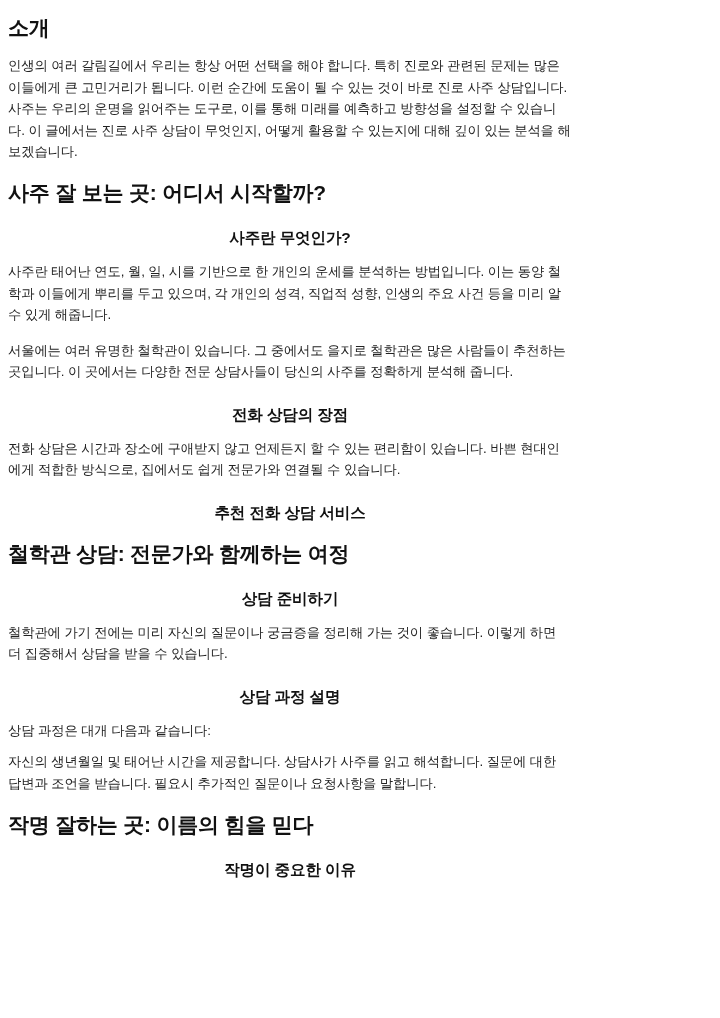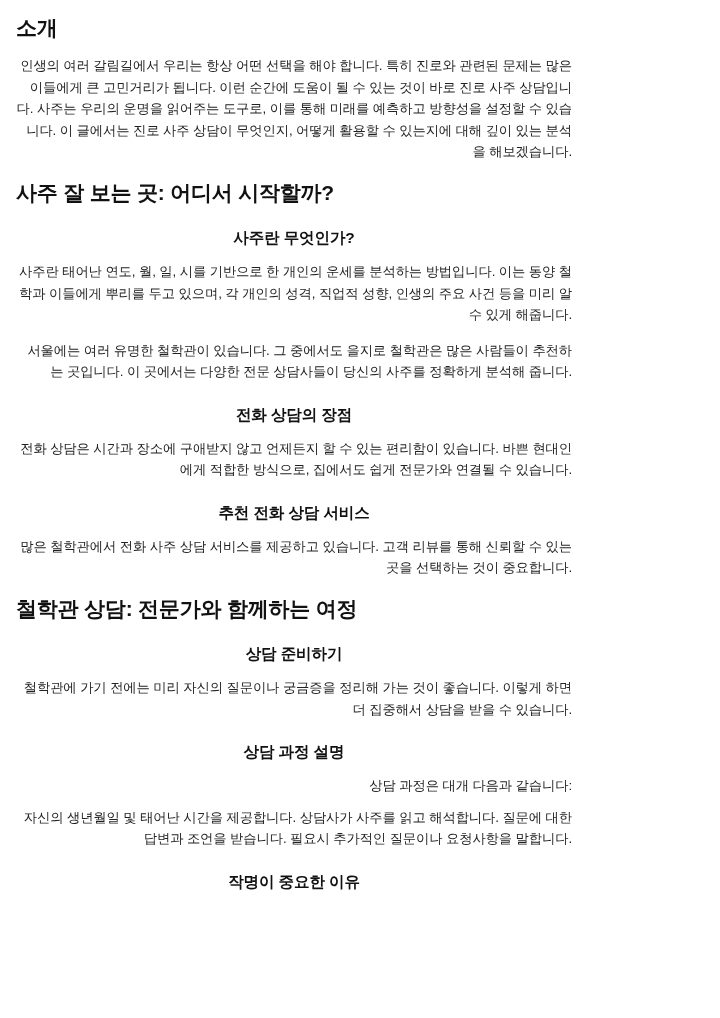--- a/index.html
+++ b/index.html
@@ -10,21 +10,21 @@
   body {
     width: 720px;
     min-height: 1018px;
     font-family: "Liberation Sans", "DejaVu Sans", sans-serif;
     color: #1a1a1a;
     -webkit-font-smoothing: antialiased;
   }
   .page {
     width: 580px;
     box-sizing: border-box;
-    padding: 8px 8px 0 16px;
+    padding: 8px 8px 0 8px;
   }
   h1.sec-title {
     font-size: 21px;
     line-height: 1.3;
     font-weight: bold;
     margin: 16px 0 14px 0;
     color: #111111;
     letter-spacing: -0.2px;
   }
   h1.sec-title.first {
@@ -38,21 +38,21 @@
     color: #111111;
     letter-spacing: -0.1px;
     text-align: center;
   }
   p.body-text {
     font-size: 13.3px;
     line-height: 1.62;
     margin: 0 0 14px 0;
     color: #222222;
     letter-spacing: -0.1px;
-    text-align: right;
+    text-align: left;
   }
   p.body-text.tight {
     margin-bottom: 10px;
   }
   .block {
     margin: 0;
   }
 </style>
 </head>
 <body>
@@ -68,29 +68,29 @@
     <h1 class="sec-title">사주 잘 보는 곳: 어디서 시작할까?</h1>
     <h2 class="sub-title">사주란 무엇인가?</h2>
     <p class="body-text">사주란 태어난 연도, 월, 일, 시를 기반으로 한 개인의 운세를 분석하는 방법입니다. 이는 동양 철학과 이들에게 뿌리를 두고 있으며, 각 개인의 성격, 직업적 성향, 인생의 주요 사건 등을 미리 알 수 있게 해줍니다.</p>
     <p class="body-text">서울에는 여러 유명한 철학관이 있습니다. 그 중에서도 을지로 철학관은 많은 사람들이 추천하는 곳입니다. 이 곳에서는 다양한 전문 상담사들이 당신의 사주를 정확하게 분석해 줍니다.</p>
   </section>
 
   <section class="block">
     <h2 class="sub-title">전화 상담의 장점</h2>
     <p class="body-text">전화 상담은 시간과 장소에 구애받지 않고 언제든지 할 수 있는 편리함이 있습니다. 바쁜 현대인에게 적합한 방식으로, 집에서도 쉽게 전문가와 연결될 수 있습니다.</p>
     <h2 class="sub-title">추천 전화 상담 서비스</h2>
-    <p class="body-text">많은 철학관에서 전화 사주 상담 서비스를 제공하고 있습니다. 고객 리뷰를 통해 신뢰할 수 있는 곳을 선택하는 것이 중요합니다.</p>
   </section>
 
   <section class="block">
     <h1 class="sec-title">철학관 상담: 전문가와 함께하는 여정</h1>
     <h2 class="sub-title">상담 준비하기</h2>
     <p class="body-text">철학관에 가기 전에는 미리 자신의 질문이나 궁금증을 정리해 가는 것이 좋습니다. 이렇게 하면 더 집중해서 상담을 받을 수 있습니다.</p>
     <h2 class="sub-title">상담 과정 설명</h2>
     <p class="body-text tight">상담 과정은 대개 다음과 같습니다:</p>
     <p class="body-text">자신의 생년월일 및 태어난 시간을 제공합니다. 상담사가 사주를 읽고 해석합니다. 질문에 대한 답변과 조언을 받습니다. 필요시 추가적인 질문이나 요청사항을 말합니다.</p>
   </section>
 
   <section class="block">
+    <h1 class="sec-title">작명 잘하는 곳: 이름의 힘을 믿다</h1>
     <h2 class="sub-title">작명이 중요한 이유</h2>
   </section>
 
 </div>
 
 </body></html>

